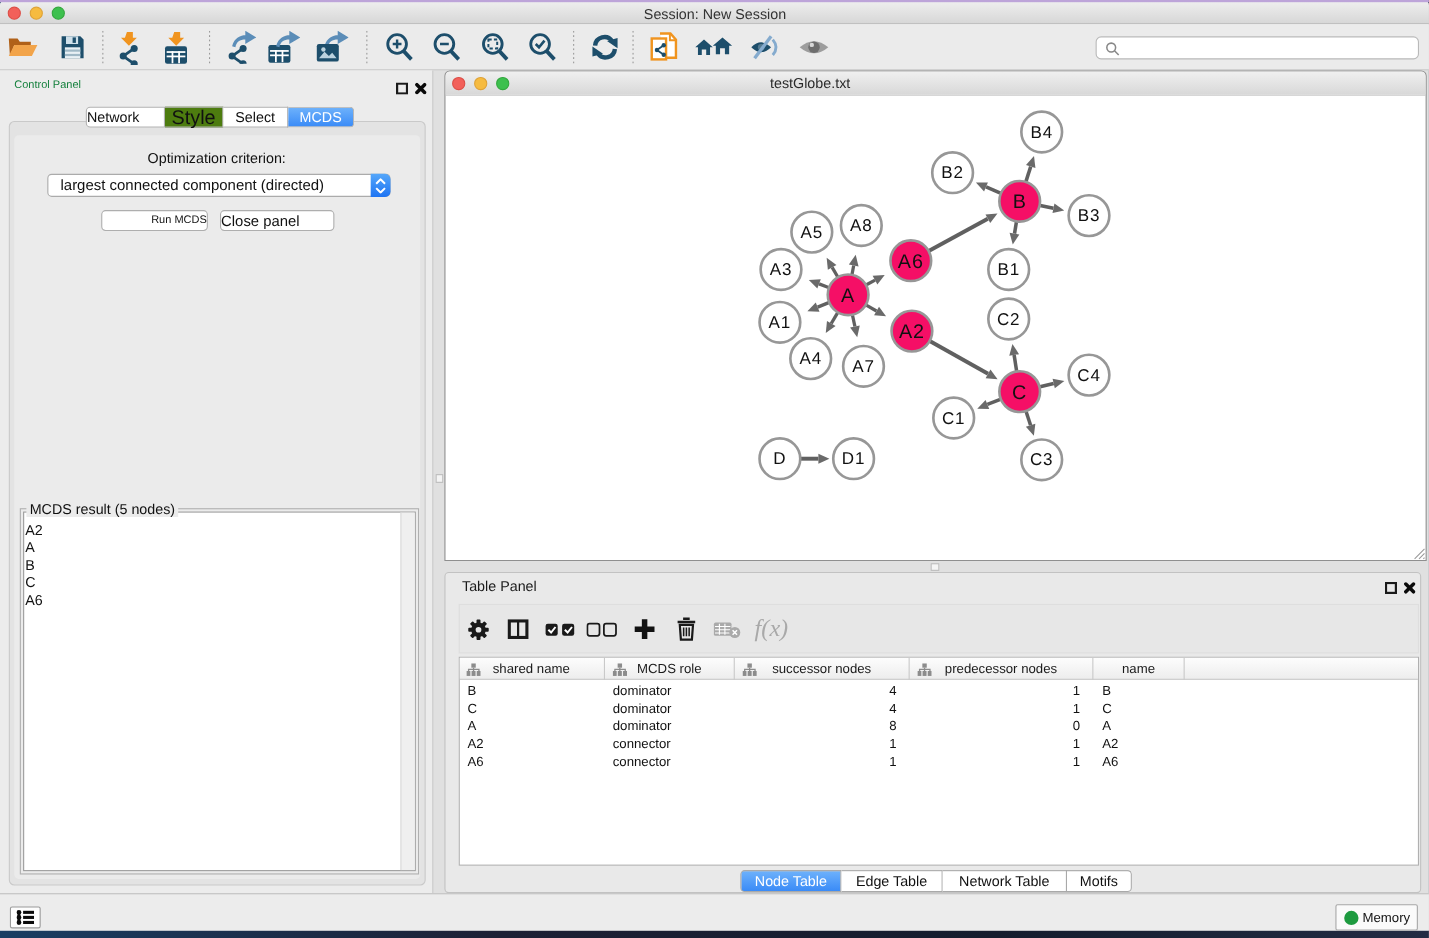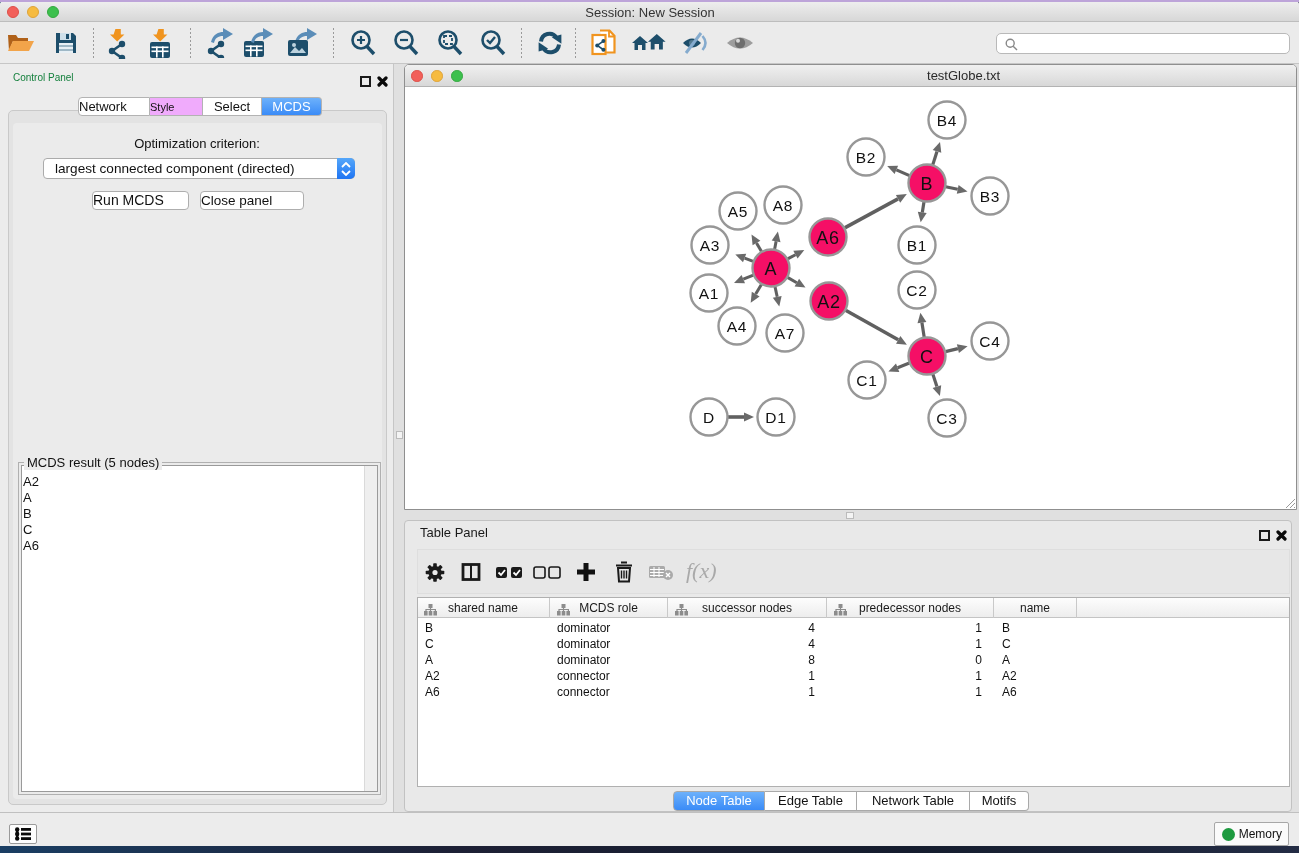--- a/index.html
+++ b/index.html
@@ -149,48 +149,48 @@
   <div style="position:absolute;left:13px;top:72px;font-size:10px;color:#15803d">Control Panel</div>
     <div style="position:absolute;left:360px;top:73px;width:11px;height:11px"><svg width="11" height="11" viewBox="0 0 11 11" style="">
         <rect x="1" y="1" width="9" height="9" fill="none" stroke="#1a1a1a" stroke-width="2"></rect>
       </svg></div>
     <div style="position:absolute;left:377px;top:73px;width:11px;height:11px"><svg width="11" height="11" viewBox="0 0 11 11" style="">
         <path d="M2 2 L9 9 M9 2 L2 9" stroke="#0a0a0a" stroke-width="3.2" stroke-linecap="round"></path>
       </svg></div>
     <div style="position:absolute;left:8px;top:110px;width:379px;height:695px;background:#e3e3e3;border:1px solid #c9c9c9;border-radius:5px;box-sizing:border-box"></div>
     <div style="position:absolute;left:13px;top:123px;width:369px;height:676px;background:#ebebeb;border-radius:4px"></div>
     <div style="position:absolute;left:78px;top:97px;width:72px;height:19px;background:#fff;border-radius:4px 0 0 4px;border:1px solid #b3b3b3;box-sizing:border-box;border-left-width:1px;color:#111;font-size:13px;text-align:left;line-height:18px">Network</div>
-    <div style="position:absolute;left:150px;top:97px;width:53px;height:19px;background:#f0abfc;border:1px solid #b3b3b3;box-sizing:border-box;border-left-width:0px;color:#111;font-size:11px;text-align:left;line-height:18px">Style</div>
+    <div style="position:absolute;left:150px;top:97px;width:53px;height:19px;background:#4d7c0f;border:1px solid #b3b3b3;box-sizing:border-box;border-left-width:0px;color:#111;font-size:18px;text-align:center;line-height:18px">Style</div>
     <div style="position:absolute;left:203px;top:97px;width:59px;height:19px;background:#fff;border:1px solid #b3b3b3;box-sizing:border-box;border-left-width:0px;color:#111;font-size:13px;text-align:center;line-height:18px">Select</div>
     <div style="position:absolute;left:262px;top:97px;width:60px;height:19px;background:linear-gradient(#6db1fb,#3a8bf7);border-radius:0 4px 4px 0;border:1px solid #b3b3b3;box-sizing:border-box;border-left-width:0px;color:#fff;font-size:13px;text-align:center;line-height:18px">MCDS</div>
     <div style="position:absolute;left:0;top:136px;width:394px;height:18px;text-align:center;font-size:13px;color:#111">Optimization criterion:</div>
     <div style="position:absolute;left:43px;top:158px;width:312px;height:21px;background:#fff;border:1px solid #ababab;border-radius:4px;box-sizing:border-box;font-size:13.6px;line-height:19px;padding-left:11px;color:#111">largest connected component (directed)<div style="position:absolute;right:-1px;top:-1px;width:18px;height:21px;border-radius:0 5px 5px 0;background:linear-gradient(#55a7fa,#1e74f3)">
         <svg width="10" height="14" viewBox="0 0 10 14" style="position:absolute;left:4px;top:3.5px">
           <path d="M1 5 L5 1 L9 5 M1 9 L5 13 L9 9" stroke="#fff" stroke-width="1.8" fill="none"></path>
         </svg>
       </div></div>
-    <div style="position:absolute;left:92px;top:191px;width:97px;height:19px;background:#fff;border:1px solid #aeaeae;border-radius:4px;box-sizing:border-box;font-size:14px;text-align:left;line-height:17px;color:#111">Run MCDS</div>
+    <div style="position:absolute;left:92px;top:191px;width:97px;height:19px;background:#fff;border:1px solid #aeaeae;border-radius:4px;box-sizing:border-box;font-size:10px;text-align:right;line-height:17px;color:#111">Run MCDS</div>
     <div style="position:absolute;left:200px;top:191px;width:104px;height:19px;background:#fff;border:1px solid #aeaeae;border-radius:4px;box-sizing:border-box;font-size:13.5px;line-height:17px;color:#111">Close panel</div>
     <div style="position:absolute;left:18px;top:462px;width:363px;height:333px;border:1px solid #b0b0b0;box-sizing:border-box"></div>
     <div style="position:absolute;left:21px;top:465px;width:357px;height:327px;background:#fff;border:1px solid #9a9a9a;box-sizing:border-box"></div>
     <div style="position:absolute;left:364px;top:466px;width:13px;height:325px;background:#efefef;border-left:1px solid #dadada;box-sizing:border-box"></div>
     <div style="position:absolute;left:24px;top:455px;background:#ebebeb;padding:0 3px;font-size:13px;color:#111">MCDS result (5 nodes)</div>
     <div style="position:absolute;left:23px;top:474px;font-size:13px;color:#111">
       <div style="height:16px;line-height:16px">A2</div>
       <div style="height:16px;line-height:16px">A</div>
       <div style="height:16px;line-height:16px">B</div>
       <div style="height:16px;line-height:16px">C</div>
       <div style="height:16px;line-height:16px">A6</div>
     </div>
   <div style="position:absolute;left:404px;top:64px;width:893px;height:446px;background:#fff;border:1px solid #8f8f8f;border-radius:5px 5px 0 0;box-sizing:border-box"></div>
     <div style="position:absolute;left:405px;top:65px;width:891px;height:22px;background:linear-gradient(#f0f0f0,#d8d8d8);border-bottom:1px solid #b3b3b3;border-radius:4px 4px 0 0;box-sizing:border-box"></div>
     <div style="position:absolute;left:411.2px;top:70.2px;width:11.6px;height:11.6px;border-radius:50%;background:#f2605a;border:1px solid #dd4f48;box-sizing:border-box"></div>
     <div style="position:absolute;left:431.2px;top:70.2px;width:11.6px;height:11.6px;border-radius:50%;background:#f6bb40;border:1px solid #dfa338;box-sizing:border-box"></div>
     <div style="position:absolute;left:451.2px;top:70.2px;width:11.6px;height:11.6px;border-radius:50%;background:#3dc04e;border:1px solid #34a83f;box-sizing:border-box"></div>
-    <div style="position:absolute;left:700px;top:68px;width:300px;text-align:right;font-size:13px;color:#2a2a2a">testGlobe.txt</div>
+    <div style="position:absolute;left:700px;top:68px;width:300px;text-align:left;font-size:13px;color:#2a2a2a">testGlobe.txt</div>
     <svg width="12" height="12" style="position:absolute;left:1284px;top:497px">
       <path d="M11 2 L2 11 M11 6 L6 11 M11 10 L10 11" stroke="#9a9a9a" stroke-width="1"></path>
     </svg>
     <svg width="892" height="421" style="position:absolute;left:405px;top:88px" font-family="Liberation Sans, sans-serif">
       <line x1="348.4" y1="187.1" x2="338.3" y2="191.2" stroke="#606060" stroke-width="3.0"></line>
 <polygon points="329.0,194.9 336.6,187.0 340.0,195.3" fill="#6a6a6a"></polygon>
 <line x1="348.2" y1="173.3" x2="339.6" y2="170.1" stroke="#606060" stroke-width="3.0"></line>
 <polygon points="330.3,166.5 341.2,165.8 338.0,174.3" fill="#6a6a6a"></polygon>
 <line x1="356.4" y1="196.4" x2="350.7" y2="206.1" stroke="#606060" stroke-width="3.0"></line>
 <polygon points="345.7,214.7 346.8,203.8 354.6,208.4" fill="#6a6a6a"></polygon>

